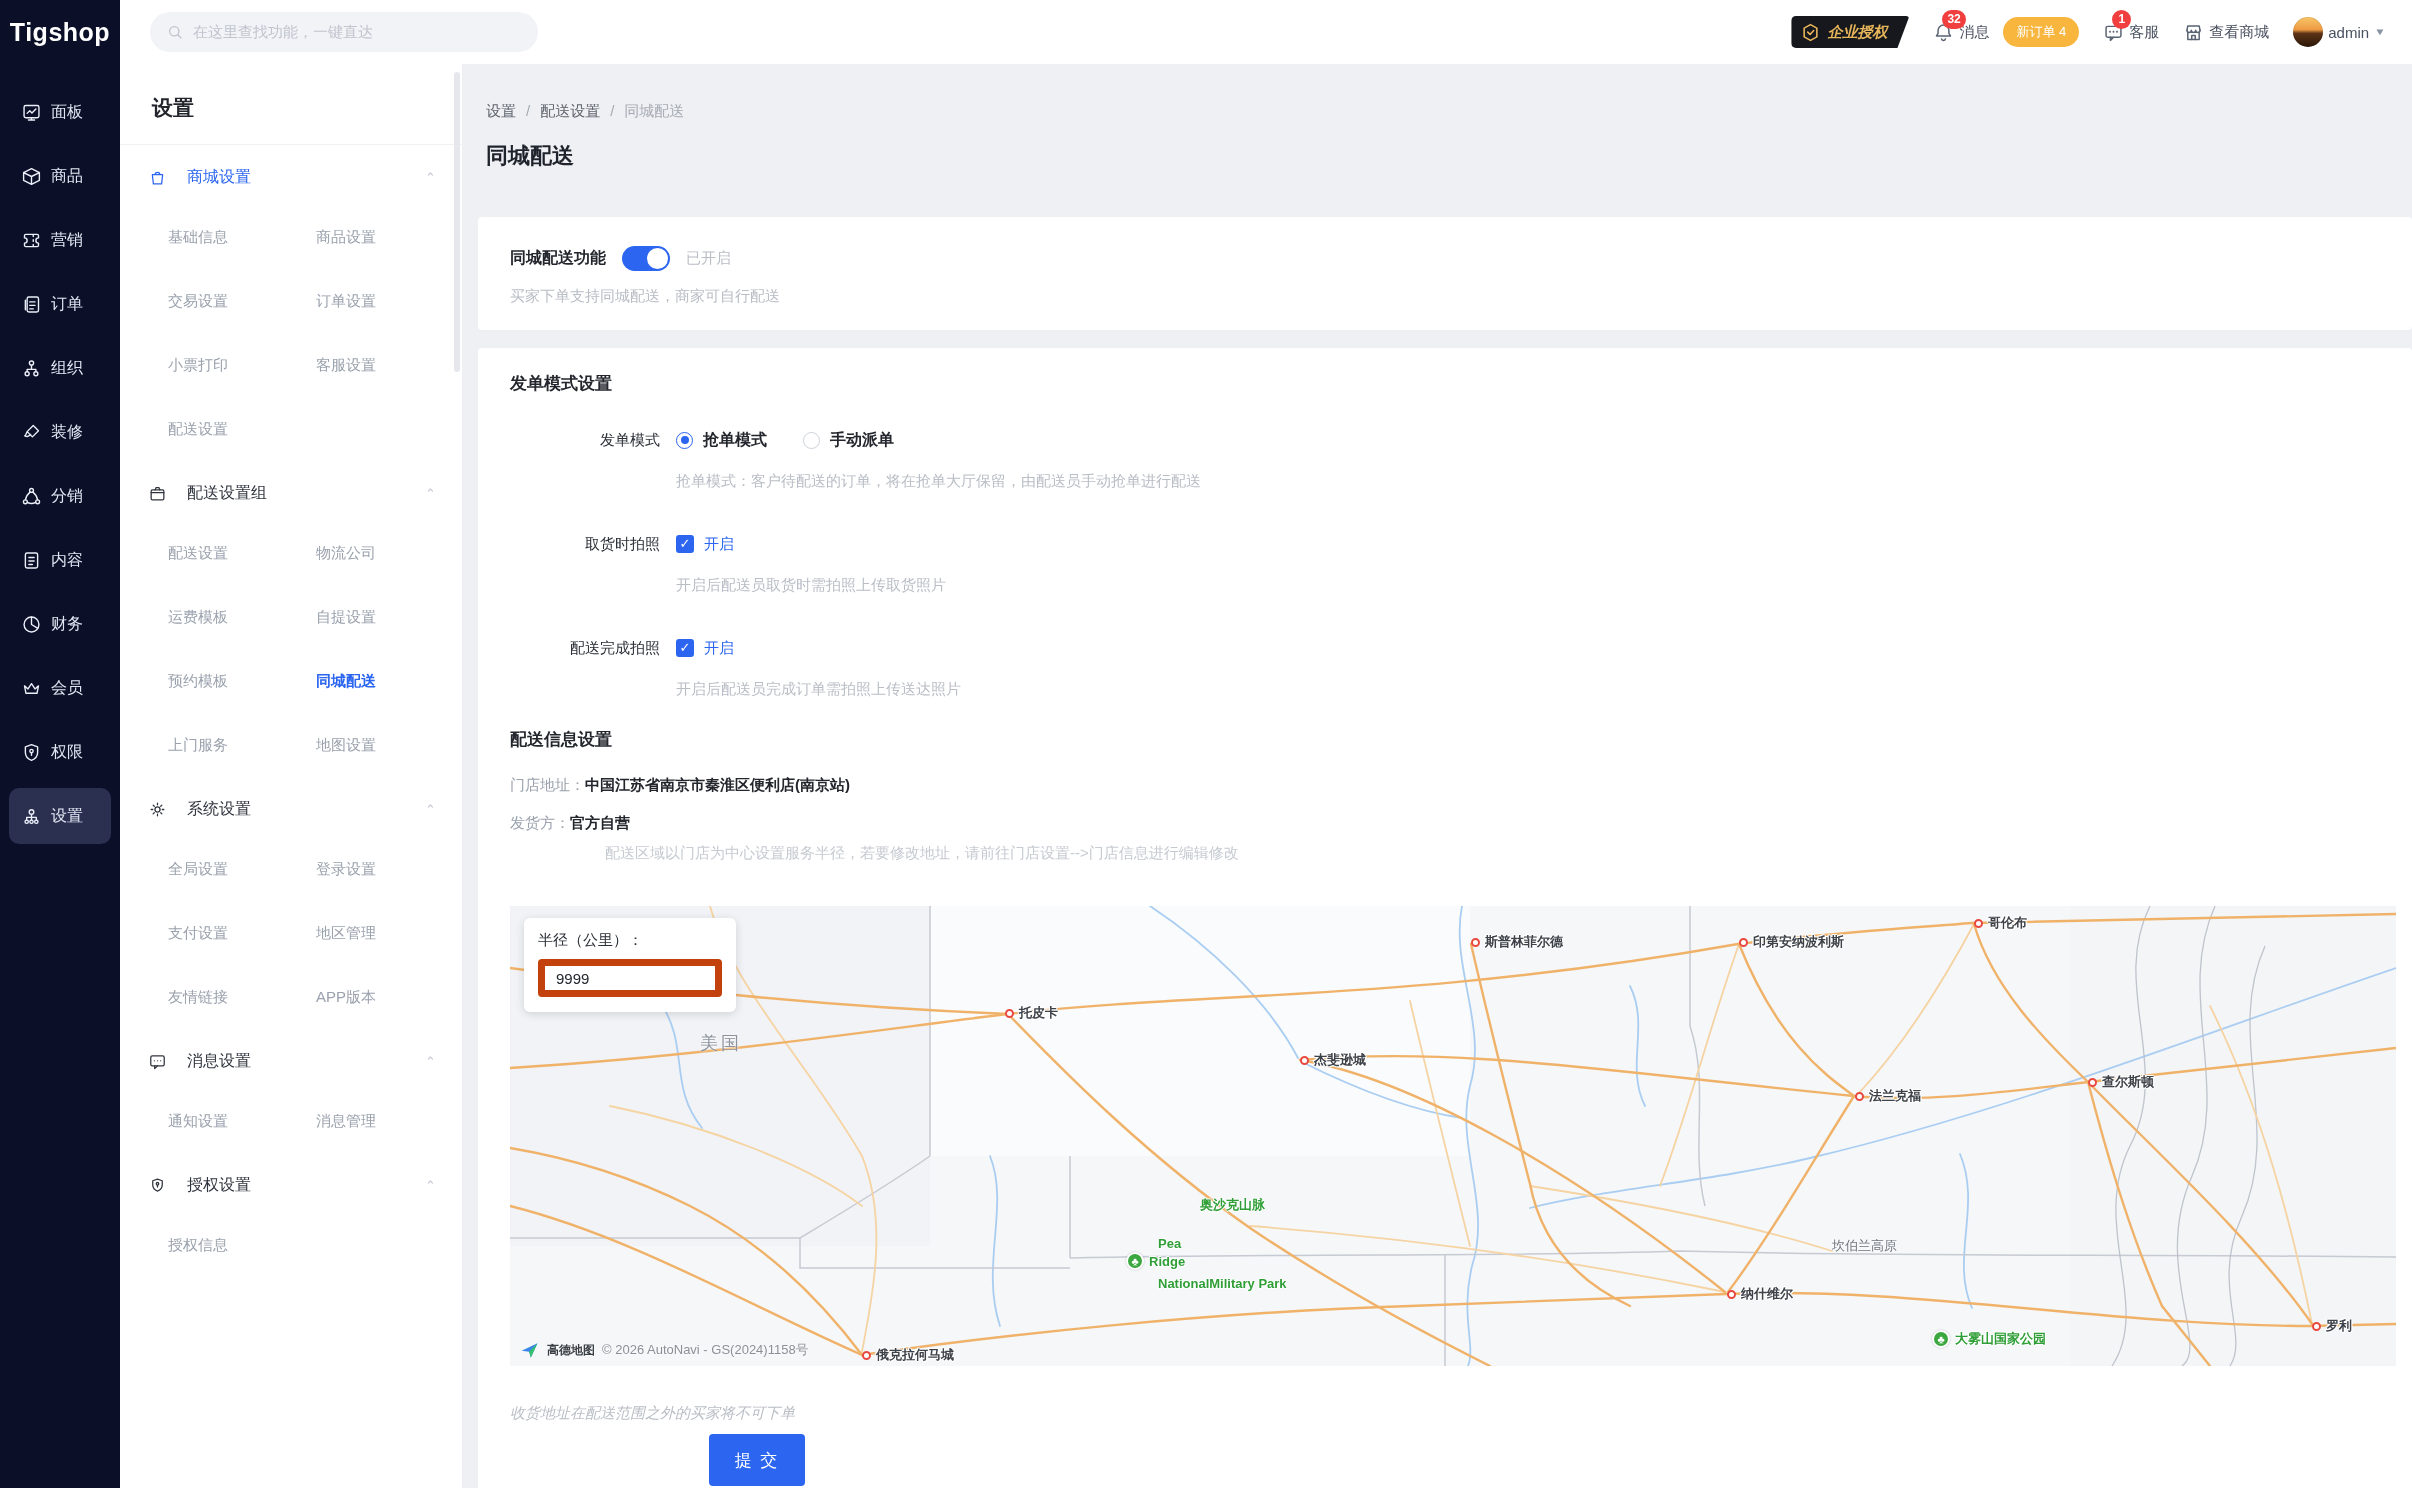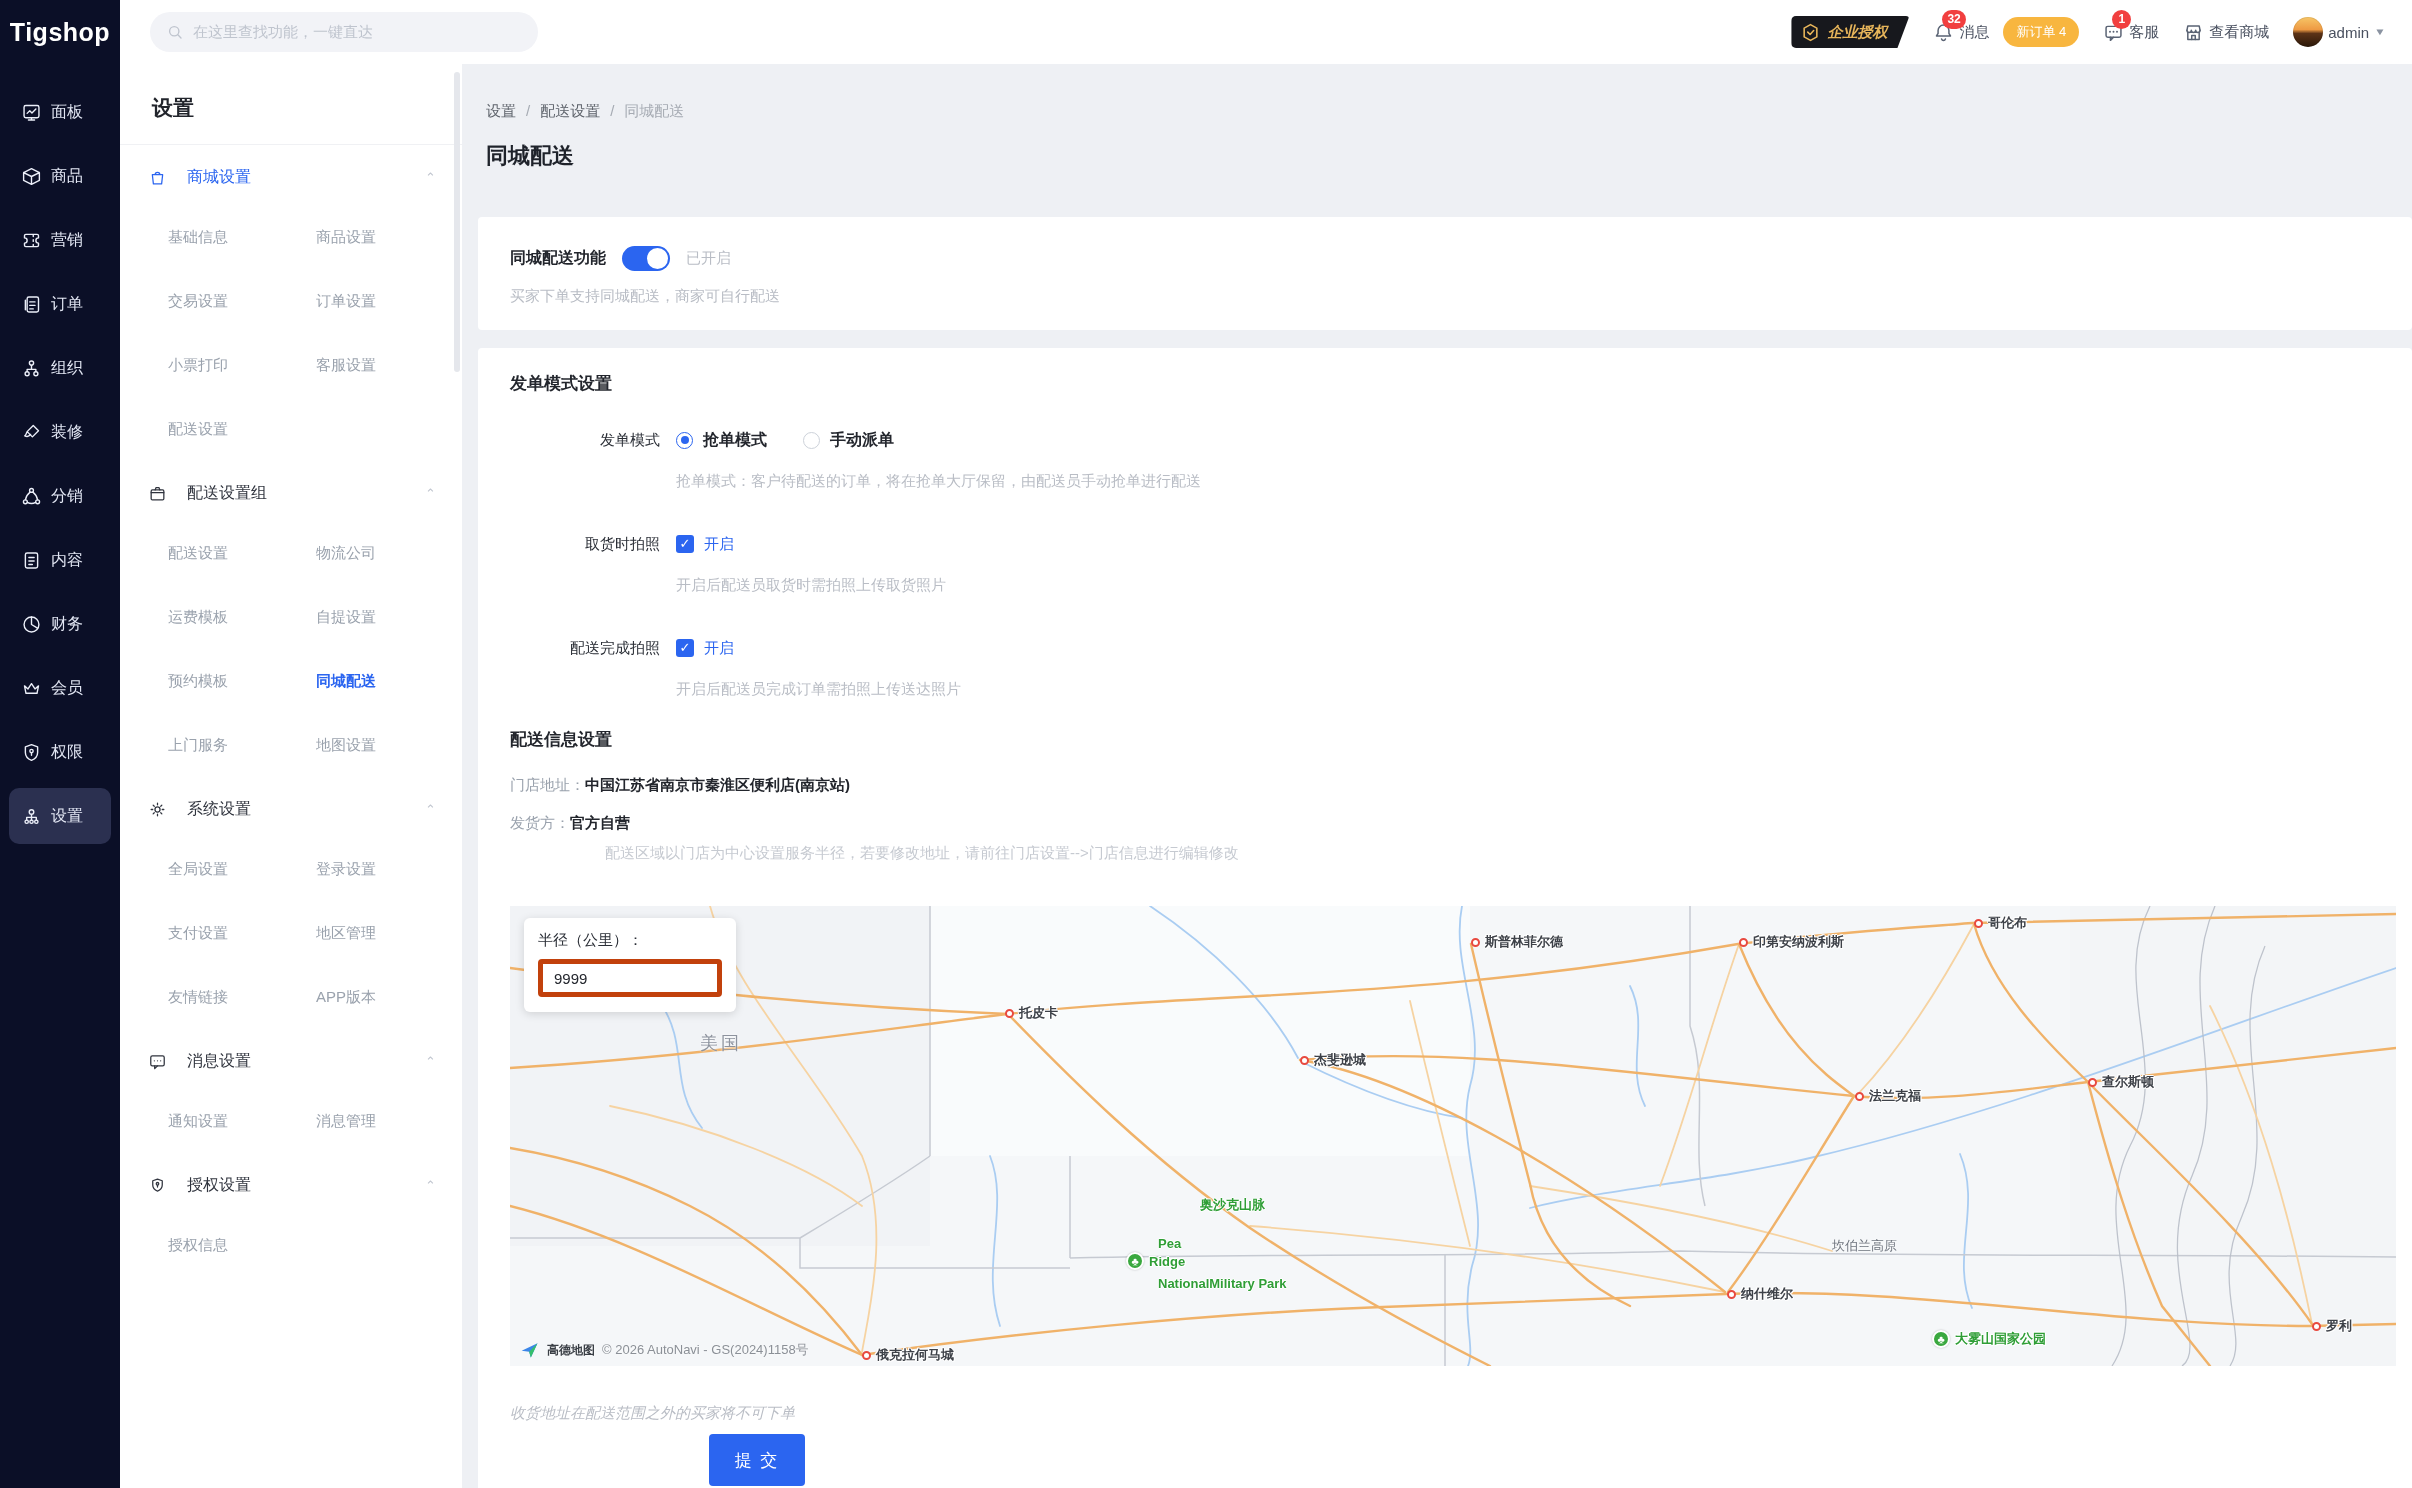--- a/index.html
+++ b/index.html
@@ -86,21 +86,21 @@
            text-shadow:-1px 0 #fff,1px 0 #fff,0 -1px #fff,0 1px #fff,1px 1px #fff,-1px -1px #fff; }
   .m-region { position:absolute; font-size:18px; color:#8d939e; letter-spacing:3px; text-shadow:0 0 3px #fff; }
   .m-green { position:absolute; font-size:13px; font-weight:700; color:#2f9e36; white-space:nowrap;
              text-shadow:-1px 0 #fff,1px 0 #fff,0 -1px #fff,0 1px #fff; }
   .m-terrain { position:absolute; font-size:13px; color:#6e747e; white-space:nowrap; text-shadow:0 0 3px #fff; }
   .m-park { position:absolute; display:flex; align-items:center; gap:5px; transform:translateY(-50%); }
   .m-park .pbadge { width:18px; height:18px; border-radius:50%; background:#3aa83f; border:2px solid #fff; box-shadow:0 0 2px rgba(0,0,0,.25); color:#fff; font-size:11px; line-height:14px; text-align:center; flex:0 0 auto; }
   .m-park .m-txt { color:#2f9e36; }
   .radius-card { position:absolute; left:14px; top:12px; width:212px; background:#fff; border-radius:6px; box-shadow:0 2px 10px rgba(0,0,0,.14); padding:13px 14px 15px; z-index:5; }
   .radius-label { font-size:15px; color:#2a2e36; }
-  .radius-input { margin-top:9px; width:100%; height:38px; border:5px solid #c2410c; border-radius:4px; font-size:15px; padding:0 11px; color:#23262d; font-family:"Liberation Sans",sans-serif; outline:none; }
+  .radius-input { margin-top:9px; width:100%; height:38px; border:7px solid #c2410c; border-radius:4px; font-size:15px; padding:0 11px; color:#23262d; font-family:"Liberation Sans",sans-serif; outline:none; }
   .map-copy { position:absolute; left:10px; bottom:6px; display:flex; align-items:center; gap:7px; z-index:4; }
   .amap-logo { width:20px; height:20px; }
   .amap-name { font-size:12px; font-weight:700; color:#3a3f46; text-shadow:0 0 3px #fff; }
   .amap-cc { font-size:13px; color:#8b9097; text-shadow:0 0 3px #fff; }
 
   .range-note { margin-top:38px; font-size:15px; color:#b9bdc5; height:22px;font-style:italic; }
 
   
   .footer { position:absolute; left:16px; right:0; bottom:0; height:64px; background:#fff; z-index:8; }
   .submit-btn { position:absolute; left:231px; top:10px; width:96px; height:52px; background:#2b65f0; border:none; border-radius:4px; color:#fff; font-size:17px; letter-spacing:2px; cursor:pointer; font-family:"Liberation Sans",sans-serif; }

